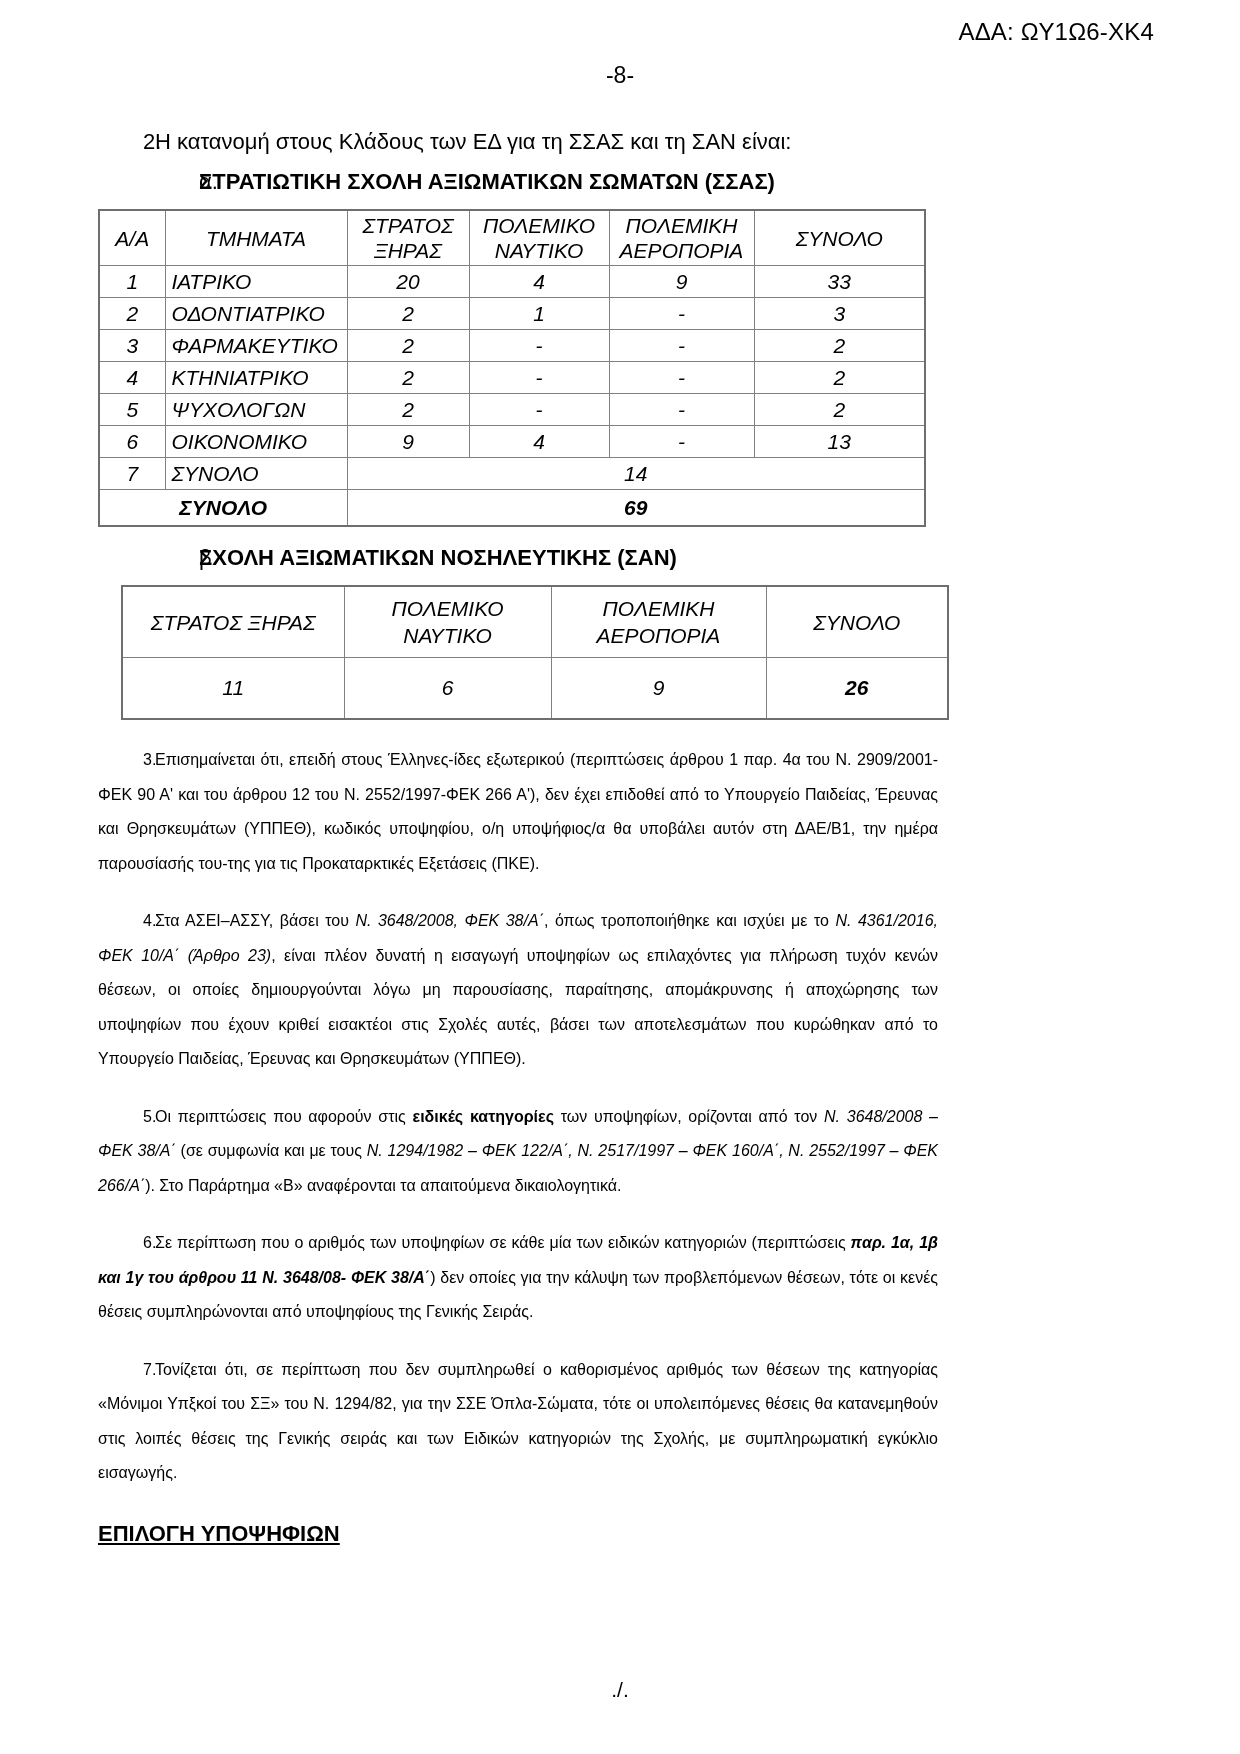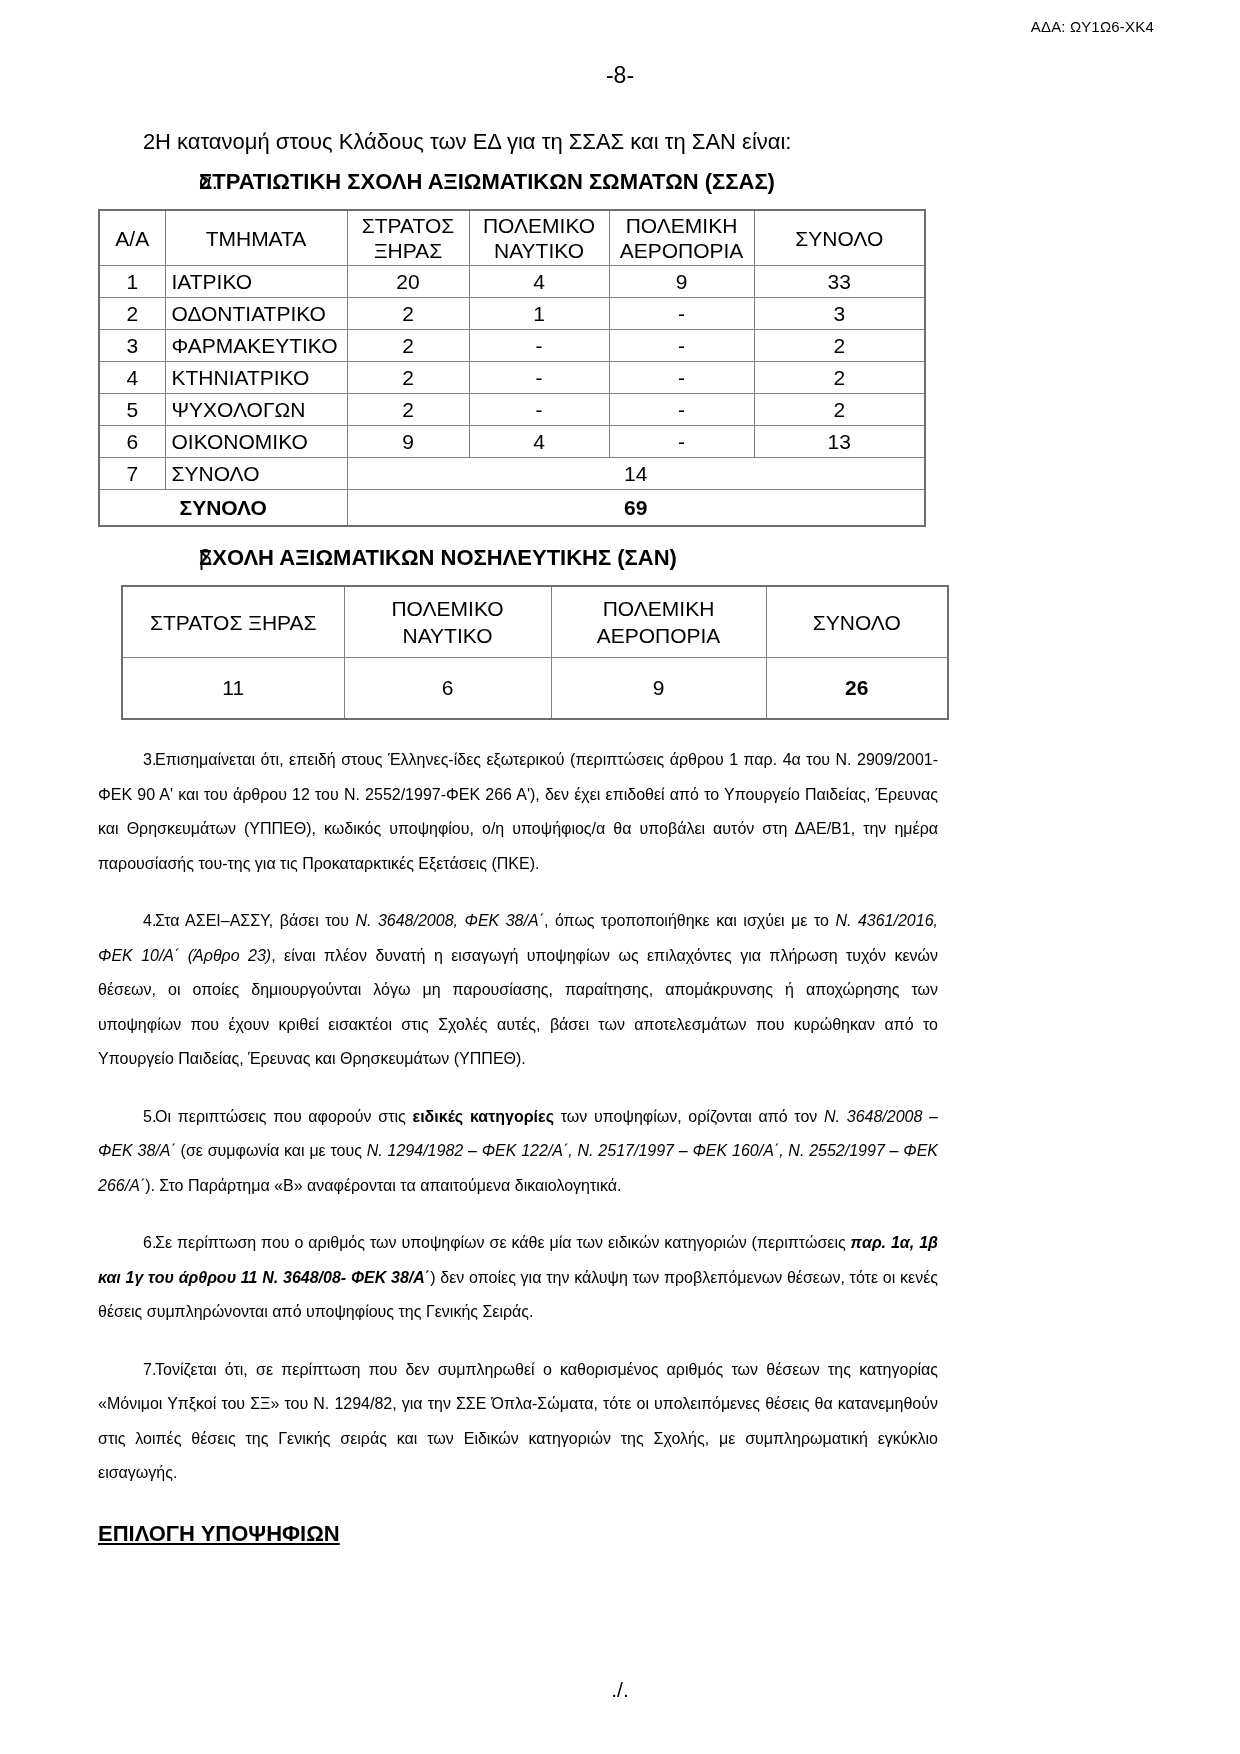--- a/index.html
+++ b/index.html
@@ -22,21 +22,21 @@
     position: relative;
     box-sizing: border-box;
     padding: 0;
   }
 
   
   .ada-header {
     position: absolute;
     top: 18px;
     right: 86px;
-    font-size: 15px;
+    font-size: 24px;
     letter-spacing: 0.2px;
     white-space: nowrap;
   }
   .page-number {
     position: absolute;
     top: 62px;
     left: 0;
     width: 1240px;
     text-align: center;
     font-size: 23px;
@@ -83,20 +83,21 @@
   }
   .sub-text { flex: 1; }
 
   
   table.doc-table {
     border-collapse: collapse;
     width: 826px;
     margin: 4px 0 0 0;
     font-size: 21px;
     table-layout: fixed;
+    font-style: italic;
   }
   table.doc-table td, table.doc-table th {
     border: 1px solid #808080;
     padding: 2px 6px;
     vertical-align: middle;
     font-weight: normal;
   }
   table.doc-table.tbl-a {
     border: 2px solid #6e6e6e;
   }

